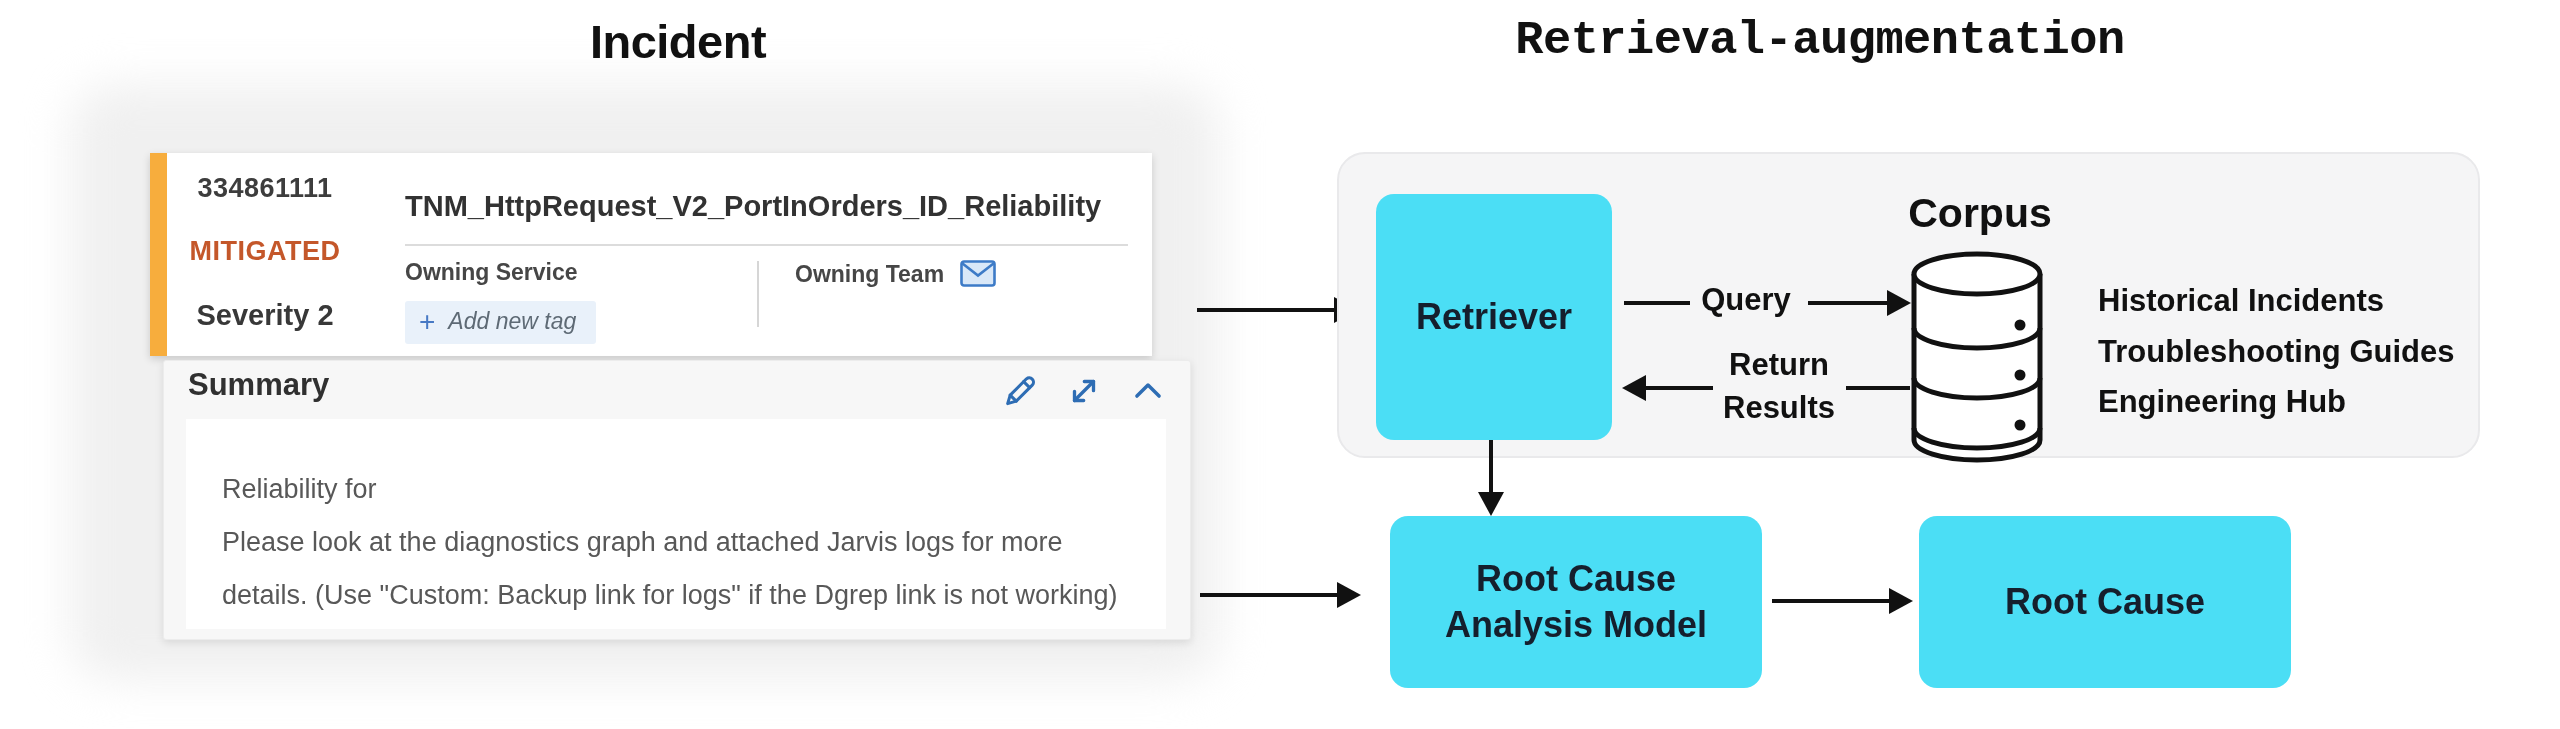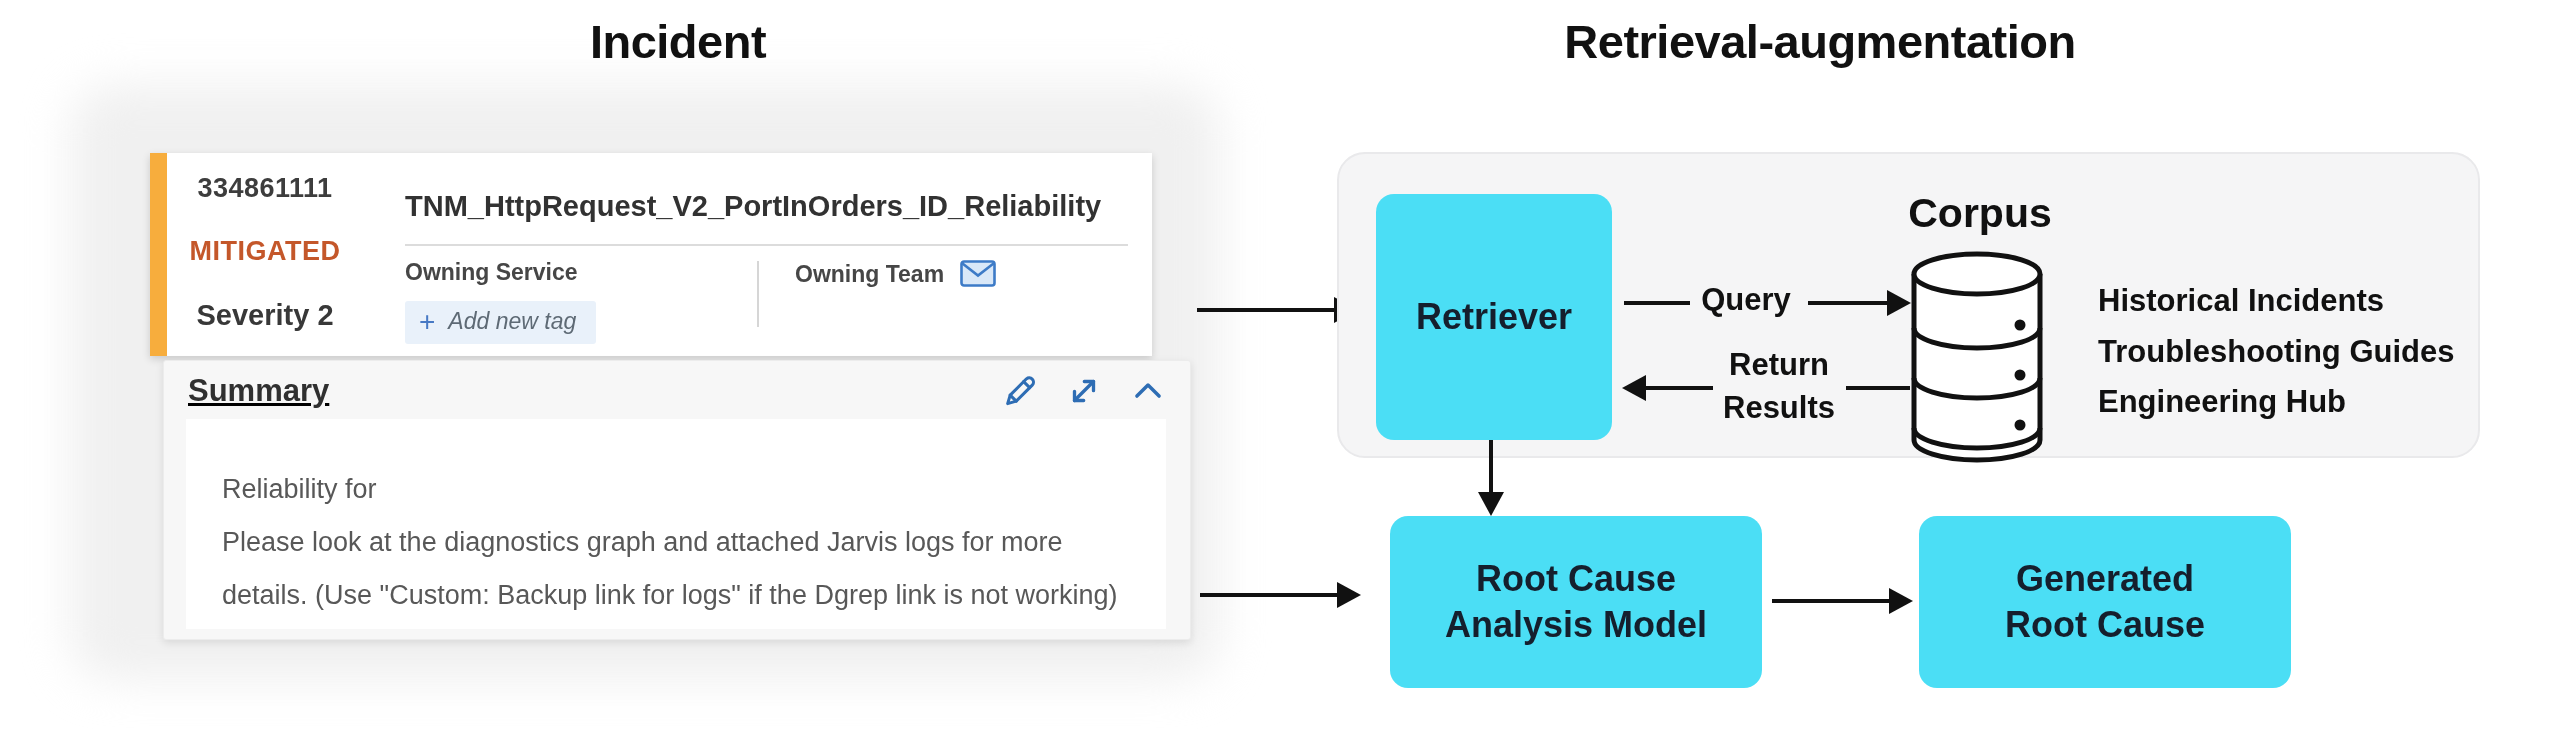--- a/index.html
+++ b/index.html
@@ -7,21 +7,21 @@
               font-family:"Liberation Sans", sans-serif; }
   #canvas { position:relative; width:2092px; height:729px; background:#ffffff; }
 
   
   .bg-wash { position:absolute; left:70px; top:85px; width:1150px; height:595px;
              background:#f0f0f0; border-radius:44px; filter:blur(22px); }
 
   .section-title { position:absolute; top:14px; font-size:47px; font-weight:700;
                    color:#111; text-align:center; letter-spacing:-0.5px; }
   #title-incident { left:428px; width:500px; }
-  #title-retrieval { left:1460px; width:720px; }
+  #title-retrieval { left:1460px; width:720px;font-family:Liberation Mono, monospace; }
 
   
   .incident-card { position:absolute; left:150px; top:153px; width:1002px; height:203px;
                    background:#ffffff; box-shadow:0 3px 8px rgba(0,0,0,.16);
                    display:flex; }
   .sev-bar { width:17px; background:#f7ad3d; flex:0 0 17px; }
   .card-left { flex:0 0 196px; display:flex; flex-direction:column; align-items:center;
                justify-content:space-between; padding:20px 0 24px 0; }
   .inc-id { font-size:27px; font-weight:600; color:#3d3d3d; letter-spacing:0.5px; }
   .inc-status { font-size:27px; font-weight:700; color:#c4572a; letter-spacing:0.5px; }
@@ -39,22 +39,22 @@
   .plus-glyph { color:#4779c4; font-size:28px; font-weight:400; line-height:24px; }
   .add-tag-label { font-size:23px; color:#5e6a75;font-style:italic; }
   .meta-vdiv { width:2px; background:#d6d6d6; height:66px; margin-top:2px; }
   .meta-col2 { padding-left:36px; display:flex; align-items:center; }
   .envelope { margin-left:16px; transform:translateY(1px); }
 
   
   .summary-panel { position:absolute; left:163px; top:360px; width:1028px; height:280px;
                    background:#f7f7f7; border:1px solid #ececec; border-radius:3px;
                    box-shadow:0 3px 8px rgba(0,0,0,.10); }
-  .summary-header { height:54px; display:flex; align-items:center;
-                    justify-content:space-between; padding:6px 22px 0 24px;text-decoration:underline; }
+  .summary-header { height:54px; display:flex; 
+                    justify-content:space-between; padding:6px 22px 0 24px; }
   .summary-heading { font-size:31px; font-weight:600; color:#303030; }
   .summary-icons { display:flex; align-items:center; gap:24px; }
   .icon-btn { width:40px; height:40px; display:flex; align-items:center;
               justify-content:center; cursor:pointer; }
   .summary-body { margin:4px 24px 0 22px; background:#ffffff; height:210px;
                   padding:44px 34px 0 36px; }
   .sum-line { font-size:27px; color:#585858; line-height:53px; white-space:nowrap; }
   .sum-line1 { display:flex; justify-content:space-between; padding-right:66px; }
 
   
@@ -236,17 +236,16 @@
     <div class="box-label">Root Cause</div>
     <div class="box-label">Analysis Model</div>
   </div>
 
   <div>
     <div class="hline" style="left:1772px; top:599px; width:118px;"></div>
     <div class="head-right" style="left:1889px; top:588px;"></div>
   </div>
 
   <div class="cyan-box" id="box-generated">
-    <div class="box-label">Generated</div>
     <div class="box-label">Root Cause</div>
   </div>
 
 </div>
 
 </body></html>

